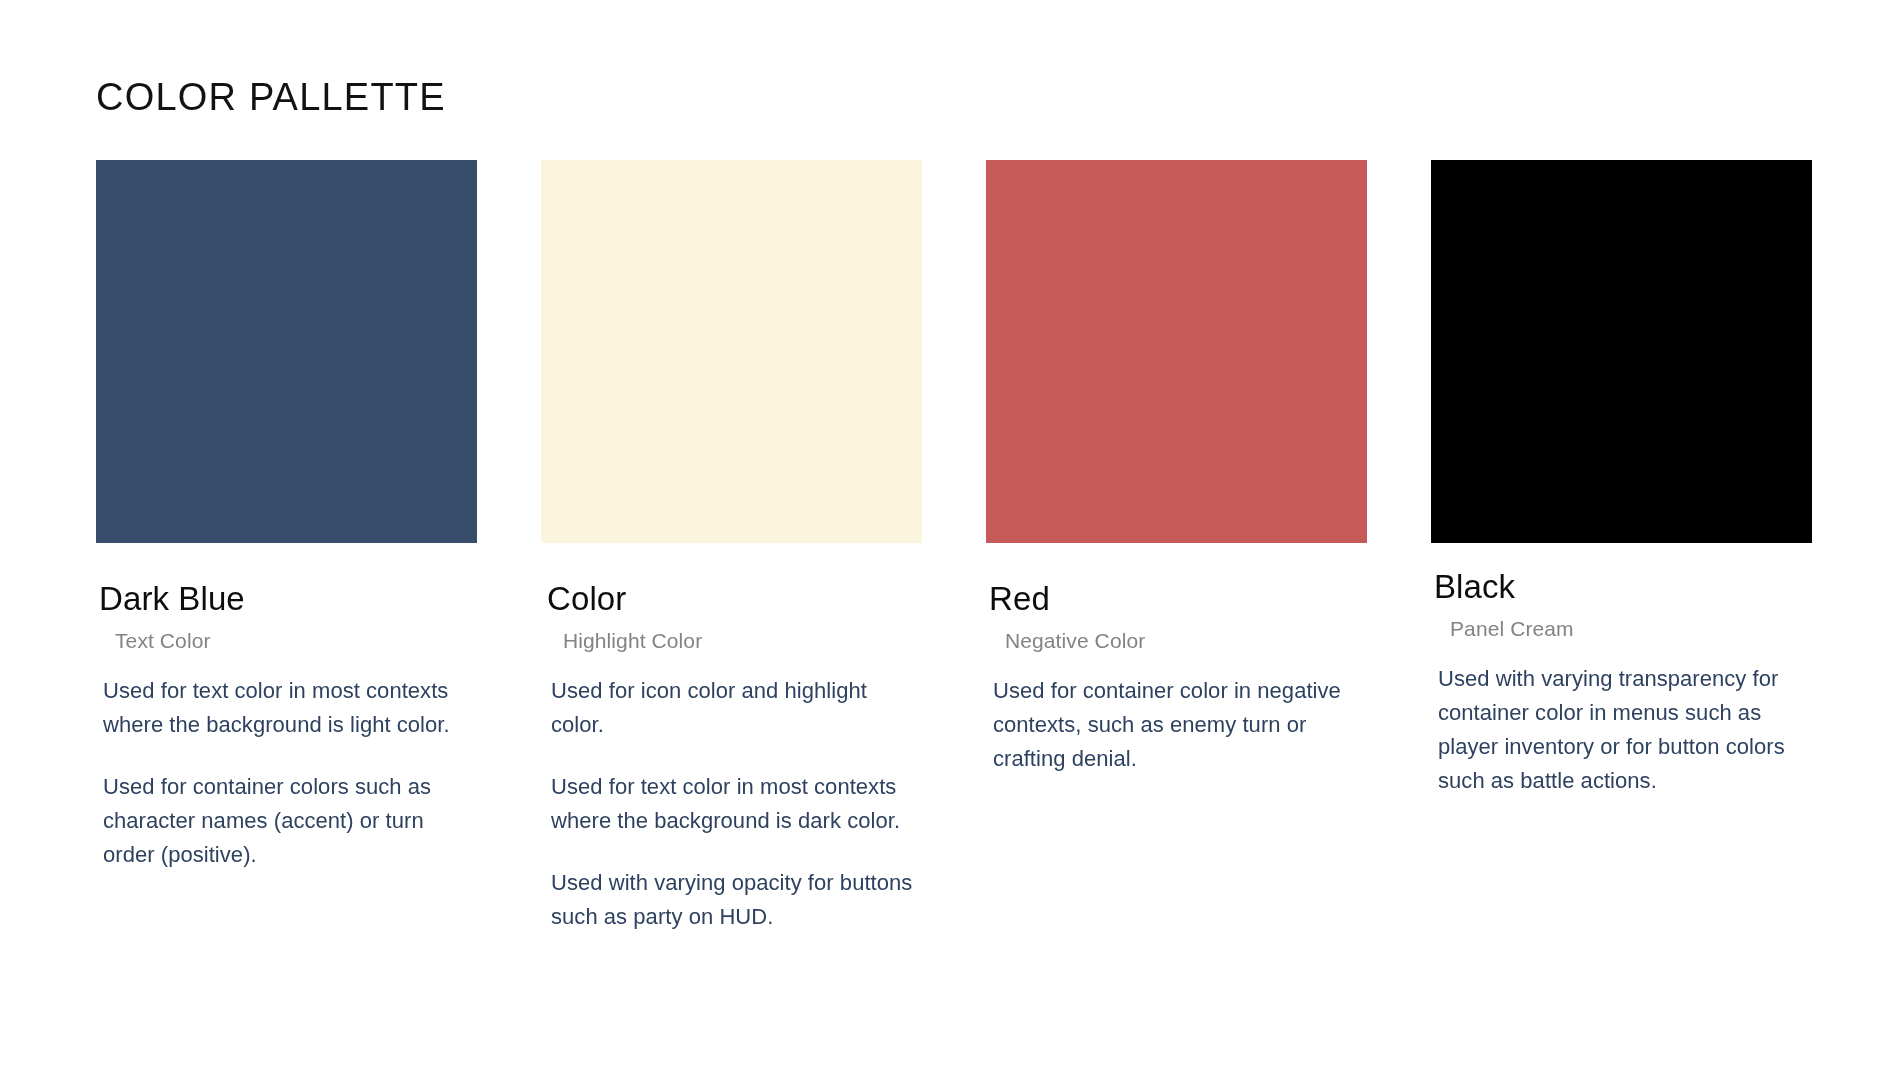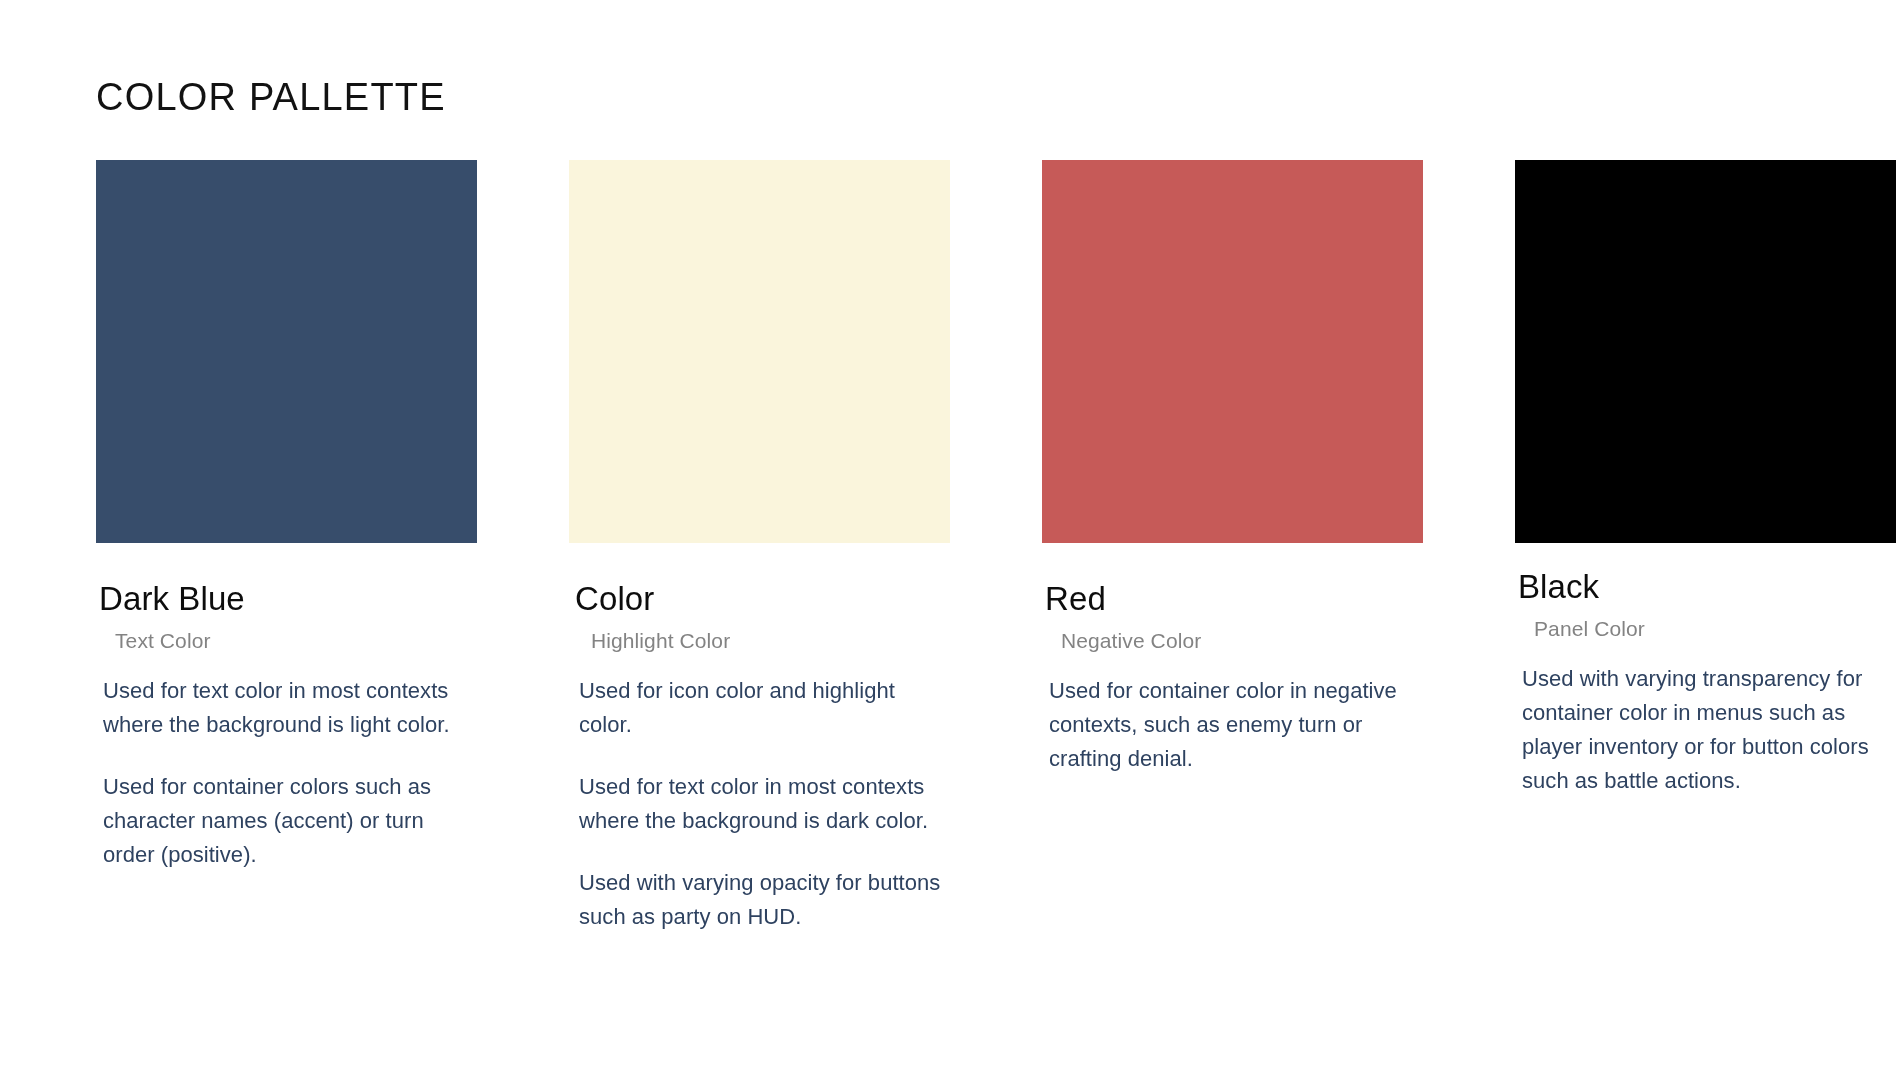--- a/index.html
+++ b/index.html
@@ -31,21 +31,21 @@
     line-height: 1.1;
     white-space: nowrap;
   }
   .palette {
     position: absolute;
     left: 96px;
     top: 160px;
     width: 1714px;
     display: flex;
     flex-direction: row;
-    gap: 92px;
+    gap: 64px;
   }
   .swatch-col {
     width: 381px;
     display: flex;
     flex-direction: column;
   }
   .swatch-chip {
     width: 381px;
     height: 383px;
     display: block;
@@ -134,21 +134,21 @@
         <ul class="swatch-desc">
           <li>Used for container color in negative contexts, such as enemy turn or crafting denial.</li>
         </ul>
       </div>
     </div>
 
     <div class="swatch-col col-black">
       <div class="swatch-chip" style="background:#000000;"></div>
       <div class="swatch-body raised">
         <p class="swatch-name">Black</p>
-        <p class="swatch-role">Panel Color</p>
+        <p class="swatch-role">Panel Cream</p>
         <ul class="swatch-desc">
           <li>Used with varying transparency for container color in menus such as player inventory or for button colors such as battle actions.</li>
         </ul>
       </div>
     </div>
 
   </div>
 </div>
 
 </body></html>

